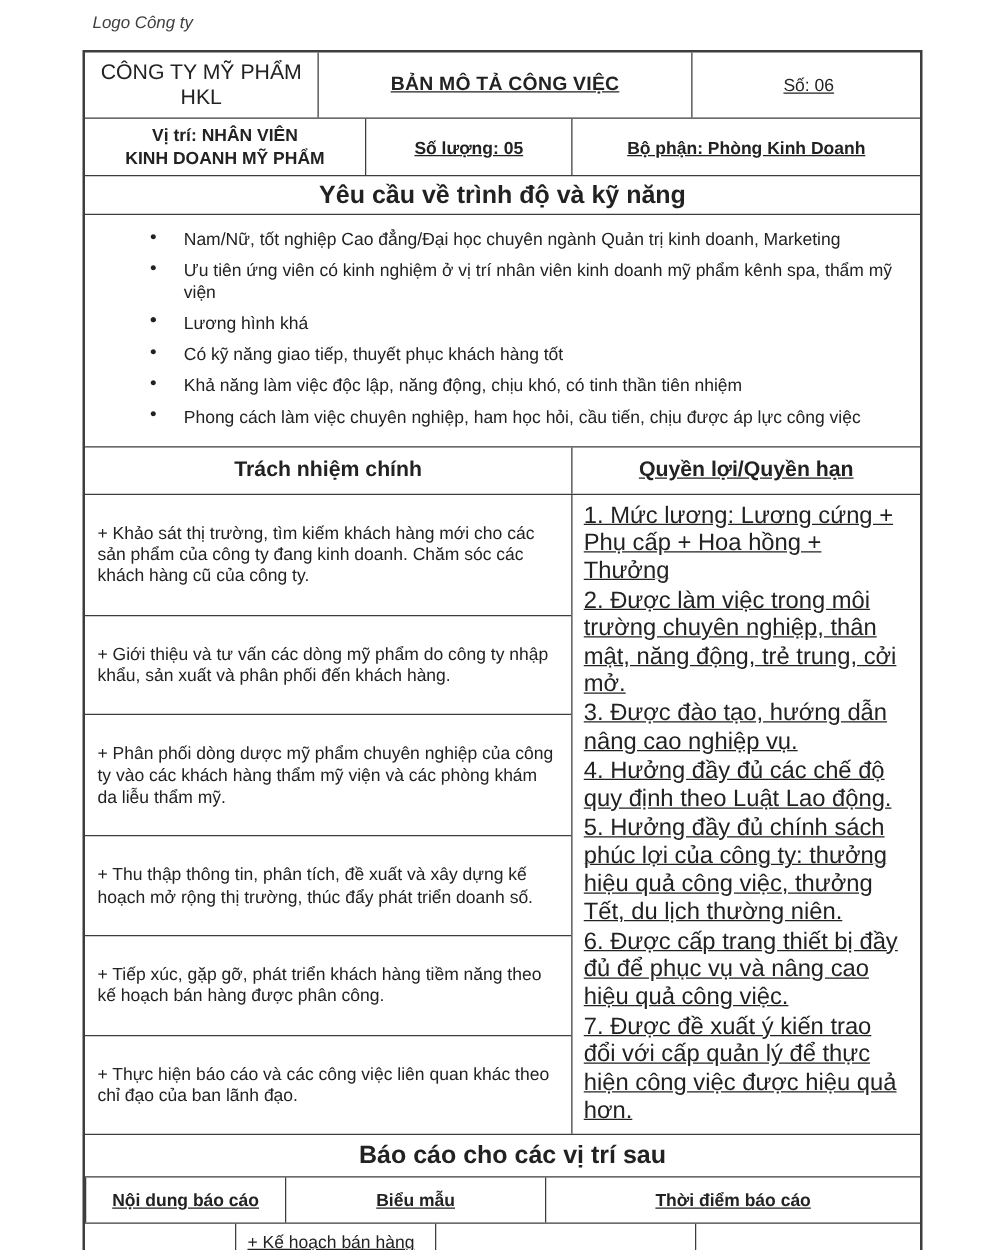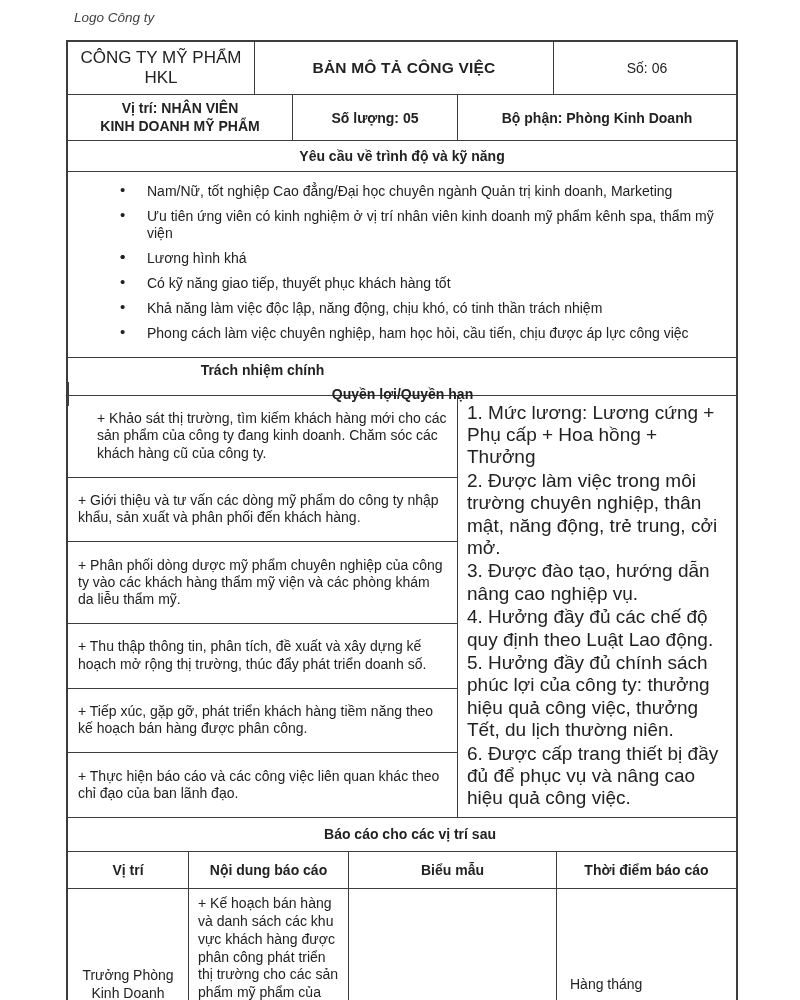--- a/index.html
+++ b/index.html
@@ -16,51 +16,51 @@
     position: absolute; top: 10px; left: 74px;
     font-style: italic; font-size: 13.5px; color: #3f3f3f;
   }
   .doc {
     position: absolute; top: 40px; left: 66px; width: 672px;
     border: 2px solid #3d3d3d;
   }
   .row { display: flex; border-top: 1.5px solid #3d3d3d; align-items: stretch; }
   .row:first-child { border-top: none; }
   .cell { display: flex; align-items: center; justify-content: center; text-align: center; padding: 4px 8px; }
-  .vline { border-left: 1.5px solid #3d3d3d; }
+  .vline { border-left: 1.5px solid #3d3d3d; text-decoration: underline; }
 
   
   .r1 { height: 52px; }
   .r1-company { width: 186px; font-size: 17px; text-align: center; }
   .r1-title { flex: 1; font-weight: bold; font-size: 15.5px; letter-spacing: .2px; }
   .r1-num { width: 183px; padding-left: 12px; }
   .r2 { height: 46px; font-weight: bold; }
   .r2-pos { width: 224px; white-space: pre-line; line-height: 1.25; }
   .r2-qty { width: 165px; }
   .r2-dept { flex: 1; }
 
-  .sect-title { height: 31px; font-weight: bold; justify-content: center; font-size: 14px; }
+  .sect-title { height: 31px; font-weight: bold; justify-content: center; font-size: 20px; }
 
   
   .bullets { display: block; padding: 3px 14px 6px 48px; }
   .bullets ul { margin: 0; padding: 0; list-style: none; }
   .bullets li { position: relative; padding-left: 31px; margin: 8px 0; line-height: 1.22; }
   .bullets li .bullet-dot { position: absolute; left: 4px; top: -2px; font-size: 15px; }
 
   
-  .twocol-head { height: 38px; font-weight: bold; font-size: 14px; flex-direction: column; }
+  .twocol-head { height: 38px; font-weight: bold; font-size: 17px; }
   .tc-left { width: 389px; }
   .tc-right { flex: 1; }
   .twocol-body { display: flex; }
   .duties-col { width: 389px; display: flex; flex-direction: column; }
   .duty-cell {
     flex: 1 1 auto; border-top: 1.5px solid #3d3d3d;
     padding: 7px 10px; line-height: 1.24; display: flex; align-items: center;
   }
-  .duty-cell:first-child { border-top: none; margin-left: 19px; }
+  .duty-cell:first-child { border-top: none; }
   .benefits-col { flex: 1; padding: 6px 9px; font-size: 19px; line-height: 1.18; }
   .benefit-item { margin-bottom: 1px; }
 
   
   .report-title { height: 34px; padding-left: 16px; }
   .report-head { height: 37px; font-weight: bold; }
   .col-pos { width: 120px; }
   .col-content { width: 160px; }
   .col-form { width: 208px; }
   .col-time { flex: 1; }
@@ -97,21 +97,21 @@
     <div class="row sect-title">
       <div class="cell">Yêu cầu về trình độ và kỹ năng</div>
     </div>
     <div class="row bullets">
       <ul>
         <li><span class="bullet-dot">•</span><span>Nam/Nữ, tốt nghiệp Cao đẳng/Đại học chuyên ngành Quản trị kinh doanh, Marketing</span></li>
         <li><span class="bullet-dot">•</span><span>Ưu tiên ứng viên có kinh nghiệm ở vị trí nhân viên kinh doanh mỹ phẩm kênh spa, thẩm mỹ viện</span></li>
         <li><span class="bullet-dot">•</span></li>
         <li><span class="bullet-dot">•</span><span>Lương hình khá</span></li>
         <li><span class="bullet-dot">•</span><span>Có kỹ năng giao tiếp, thuyết phục khách hàng tốt</span></li>
-        <li><span class="bullet-dot">•</span><span>Khả năng làm việc độc lập, năng động, chịu khó, có tinh thần trách nhiệm</span></li>
+        <li><span class="bullet-dot">•</span><span>Khả năng làm việc độc lập, năng động, chịu khó, có tinh thần tiên nhiệm</span></li>
         <li><span class="bullet-dot">•</span><span>Phong cách làm việc chuyên nghiệp, ham học hỏi, cầu tiến, chịu được áp lực công việc</span></li>
       </ul>
     </div>
 
     <div class="row twocol-head">
       <div class="cell tc-left">Trách nhiệm chính</div>
       <div class="cell tc-right vline">Quyền lợi/Quyền hạn</div>
     </div>
 
     <div class="row twocol-body">
@@ -123,29 +123,29 @@
         <div class="duty-cell">+ Tiếp xúc, gặp gỡ, phát triển khách hàng tiềm năng theo kế hoạch bán hàng được phân công.</div>
         <div class="duty-cell">+ Thực hiện báo cáo và các công việc liên quan khác theo chỉ đạo của ban lãnh đạo.</div>
       </div>
       <div class="benefits-col vline">
         <div class="benefit-item">1. Mức lương: Lương cứng + Phụ cấp + Hoa hồng + Thưởng</div>
         <div class="benefit-item">2. Được làm việc trong môi trường chuyên nghiệp, thân mật, năng động, trẻ trung, cởi mở.</div>
         <div class="benefit-item">3. Được đào tạo, hướng dẫn nâng cao nghiệp vụ.</div>
         <div class="benefit-item">4. Hưởng đầy đủ các chế độ quy định theo Luật Lao động.</div>
         <div class="benefit-item">5. Hưởng đầy đủ chính sách phúc lợi của công ty: thưởng hiệu quả công việc, thưởng Tết, du lịch thường niên.</div>
         <div class="benefit-item">6. Được cấp trang thiết bị đầy đủ để phục vụ và nâng cao hiệu quả công việc.</div>
+        <div class="benefit-item">7. Được đề xuất ý kiến trao đổi với cấp quản lý để thực hiện công việc được hiệu quả hơn.</div>
       </div>
     </div>
 
     <div class="row sect-title report-title">
       <div class="cell">Báo cáo cho các vị trí sau</div>
     </div>
 
     <div class="row report-head">
-      <div class="cell col-pos">Vị trí</div>
       <div class="cell col-content vline">Nội dung báo cáo</div>
       <div class="cell col-form vline">Biểu mẫu</div>
       <div class="cell col-time vline">Thời điểm báo cáo</div>
     </div>
 
     <div class="row report-body">
       <div class="cell col-pos rb-pos">Trưởng Phòng Kinh Doanh</div>
       <div class="cell col-content rb-content vline">+ Kế hoạch bán hàng và danh sách các khu vực khách hàng được phân công phát triển thị trường cho các sản phẩm mỹ phẩm của công ty.
 + Doanh số bán hàng thực hiện theo chỉ tiêu được phân công.</div>
       <div class="cell col-form rb-form vline"></div>

